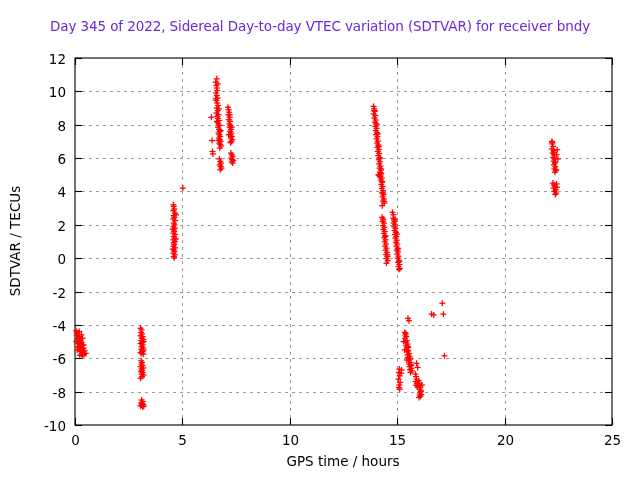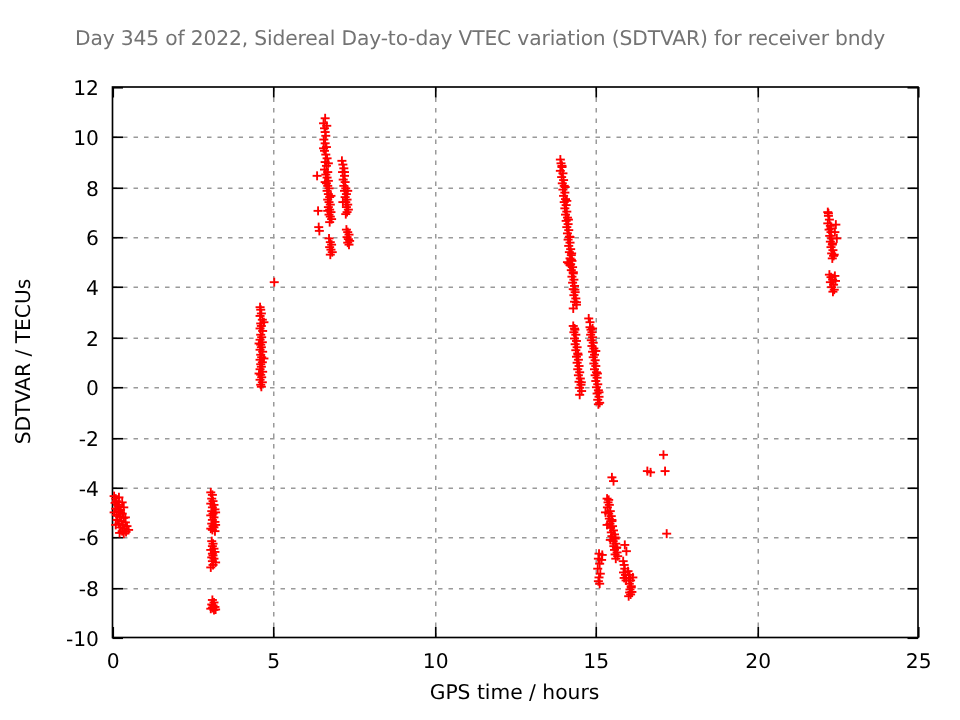--- a/index.html
+++ b/index.html
@@ -23,21 +23,21 @@
   }
   #plot-title {
     position: absolute;
     left: 0;
     top: 18px;
     width: 640px;
     text-align: center;
     font-size: 13.5px;
     letter-spacing: -0.1px;
     white-space: nowrap;
-    color: #737373;
+    color: #6d28d9;
   }
   #plot-svg {
     position: absolute;
     left: 0;
     top: 0;
   }
   .tick-label {
     font-size: 13.5px;
     fill: #000000;
     font-family: "DejaVu Sans", "Liberation Sans", sans-serif;

